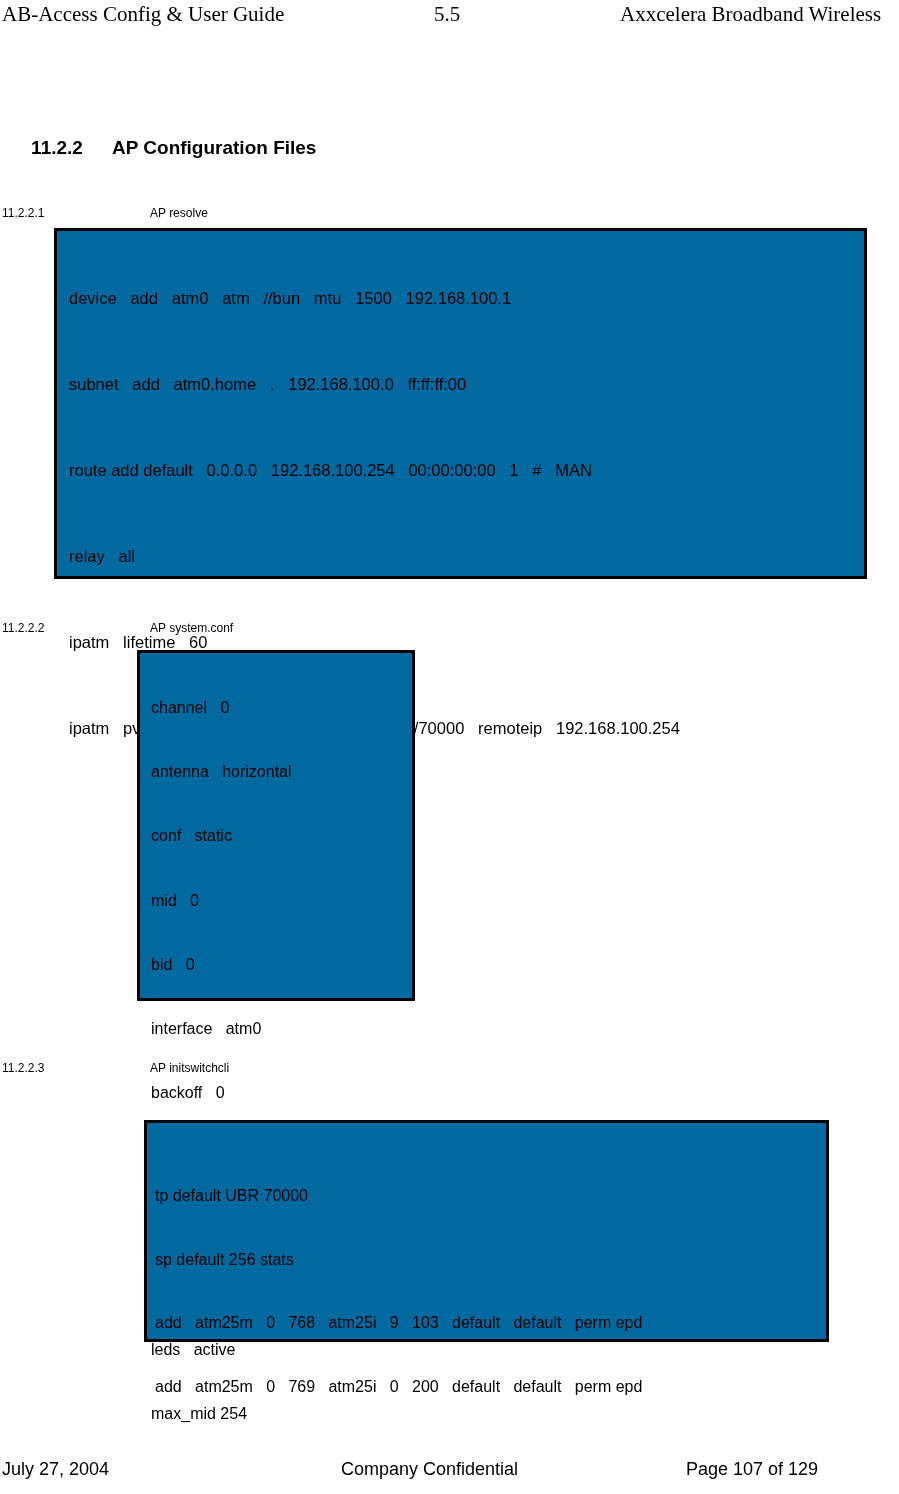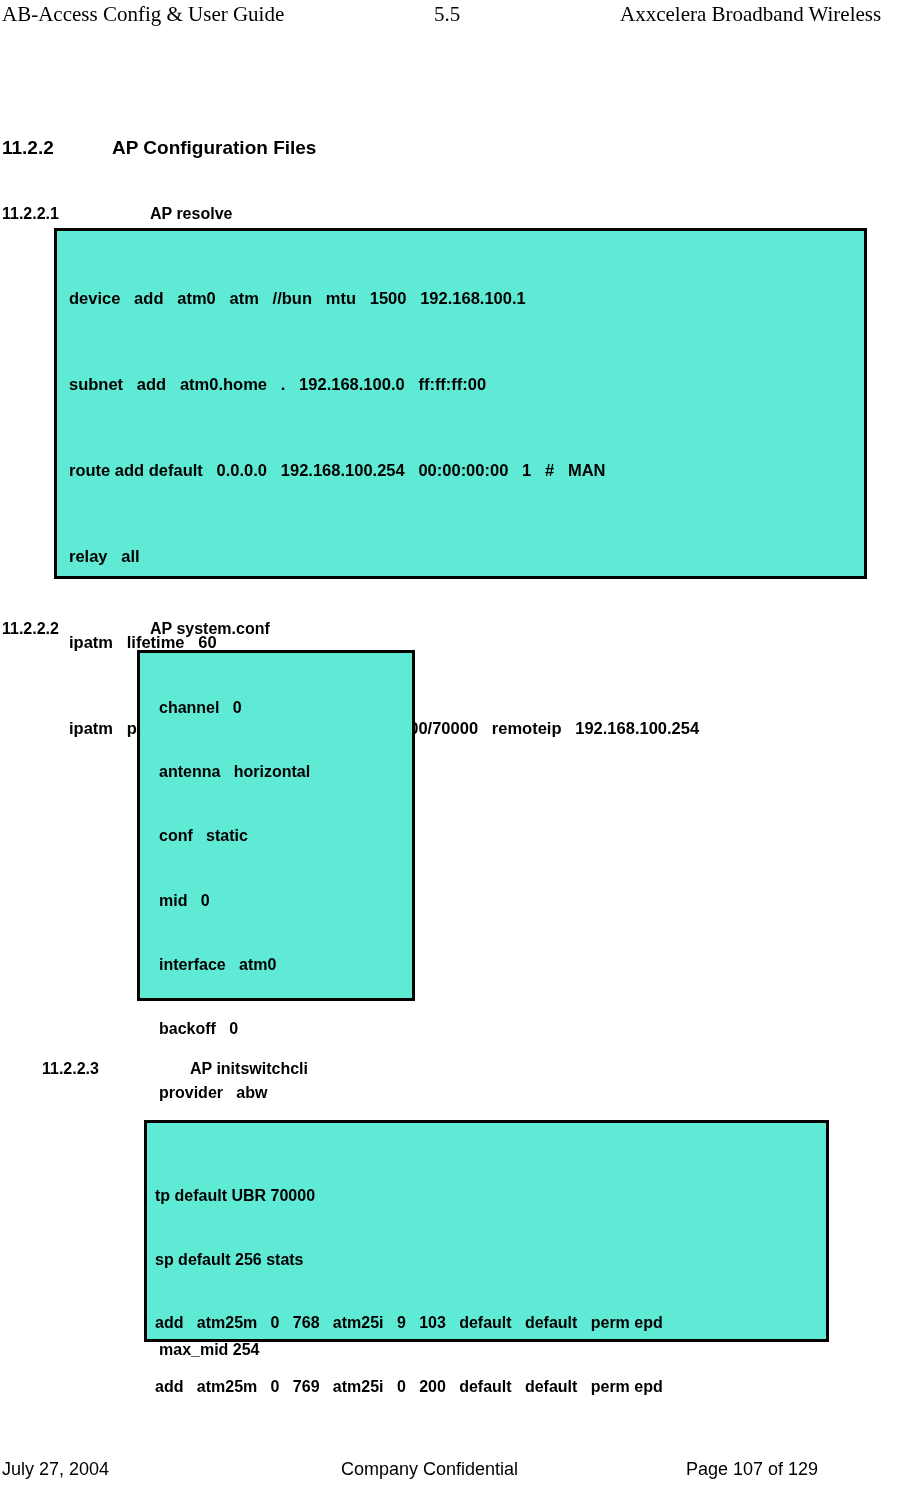--- a/index.html
+++ b/index.html
@@ -41,45 +41,45 @@
     position: absolute;
     font-family: "Liberation Sans", sans-serif;
     font-weight: bold;
     font-size: 19px;
     line-height: 22px;
     white-space: nowrap;
   }
   .h3 {
     position: absolute;
     font-family: "Liberation Sans", sans-serif;
-    font-weight: bold;
-    font-size: 16px;
+    font-weight: normal;
+    font-size: 12px;
     line-height: 21px;
     white-space: nowrap;
   }
   .h-num  { display: inline-block; }
   .h-text { display: inline-block; }
 
-  #heading-1122      { top: 137px; left: 2px; }
+  #heading-1122      { top: 137px; left: 2px; text-align: center; }
   #heading-1122 .h-num  { width: 110px; }
   #heading-11221     { top: 203px; left: 2px; }
   #heading-11221 .h-num { width: 148px; }
   #heading-11222     { top: 618px; left: 2px; }
   #heading-11222 .h-num { width: 148px; }
-  #heading-11223     { top: 1058px; left: 2px; margin-left: 40px; }
+  #heading-11223     { top: 1058px; left: 2px; }
   #heading-11223 .h-num { width: 148px; }
 
   
   .code-box {
     position: absolute;
     border: 3px solid #000000;
-    background: #5eead4;
+    background: #0369a1;
     box-sizing: border-box;
     font-family: "Liberation Sans", sans-serif;
-    font-weight: bold;
+    font-weight: normal;
     color: #000000;
     white-space: pre;
   }
 
   #box-resolve {
     top: 228px;
     left: 54px;
     width: 813px;
     height: 351px;
     font-size: 16.5px;
@@ -89,21 +89,21 @@
     height: 48px;
     line-height: 30px;
   }
 
   #box-system {
     top: 650px;
     left: 137px;
     width: 278px;
     height: 351px;
     font-size: 16px;
-    padding: 5px 0 0 19px;
+    padding: 5px 0 0 11px;
   }
   #box-system .code-line {
     height: 28.2px;
     line-height: 28.2px;
   }
 
   #box-initswitch {
     top: 1120px;
     left: 144px;
     width: 685px;
@@ -160,20 +160,21 @@
 
 <div class="h3" id="heading-11222">
   <span class="h-num">11.2.2.2</span><span class="h-text">AP system.conf</span>
 </div>
 
 <div class="code-box" id="box-system">
   <div class="code-line">channel   0</div>
   <div class="code-line">antenna   horizontal</div>
   <div class="code-line">conf   static</div>
   <div class="code-line">mid   0</div>
+  <div class="code-line">bid   0</div>
   <div class="code-line">interface   atm0</div>
   <div class="code-line">backoff   0</div>
   <div class="code-line">provider   abw</div>
   <div class="code-line">key   Axxcelera</div>
   <div class="code-line">mask   1ffff</div>
   <div class="code-line">leds   active</div>
   <div class="code-line">max_mid 254</div>
 </div>
 
 <div class="h3" id="heading-11223">

